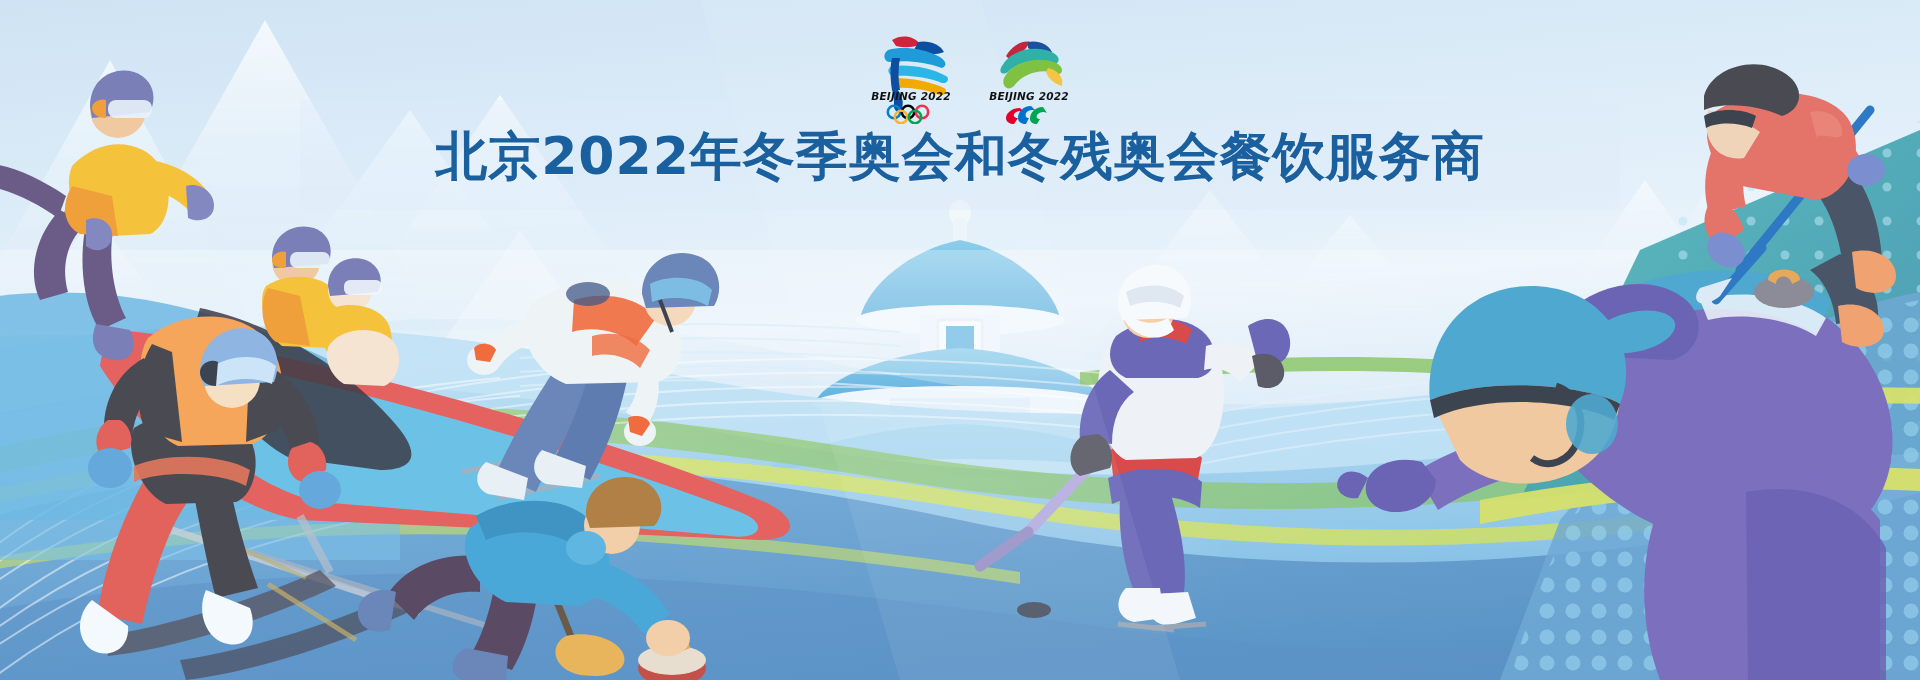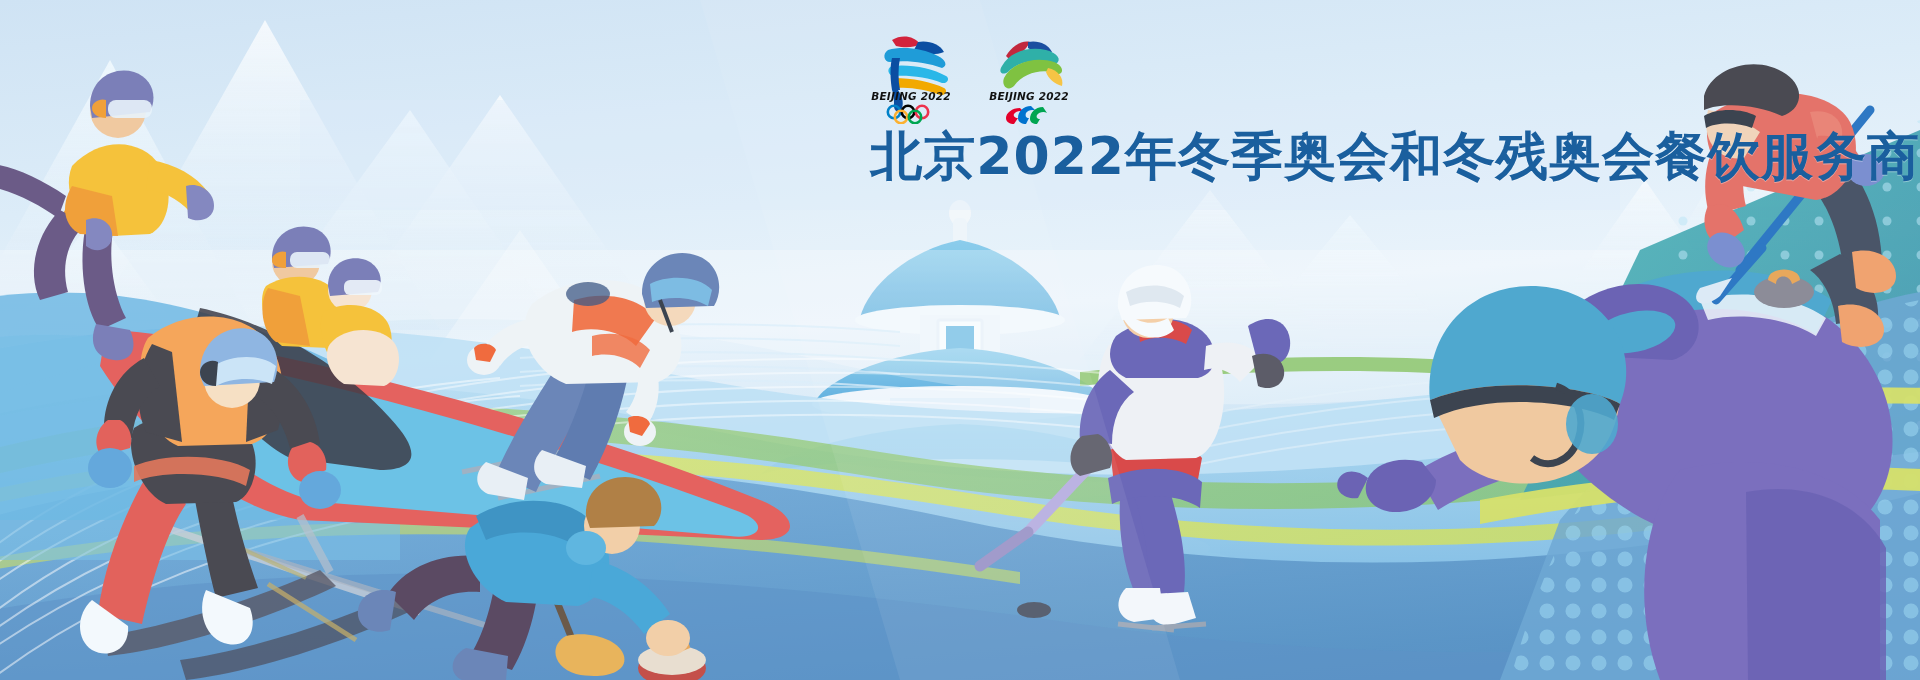--- a/index.html
+++ b/index.html
@@ -17,21 +17,21 @@
   .logos{
     position:absolute;left:858px;top:28px;
     width:230px;height:96px;
     display:flex;align-items:flex-start;gap:12px;
   }
   .logo{width:106px;height:96px;position:relative;}
 
   
   .title{
     position:absolute;left:0;top:122px;width:1920px;
-    text-align:right;
+    text-align:center;
     font-size:52px;
     font-weight:bold;
     letter-spacing:1px;
     color:#1a5f9e;
     font-family:"DejaVu Sans","Liberation Sans",sans-serif;
     text-shadow:0 1px 0 rgba(255,255,255,.35);
     white-space:nowrap;
   }
 </style>
 </head>

